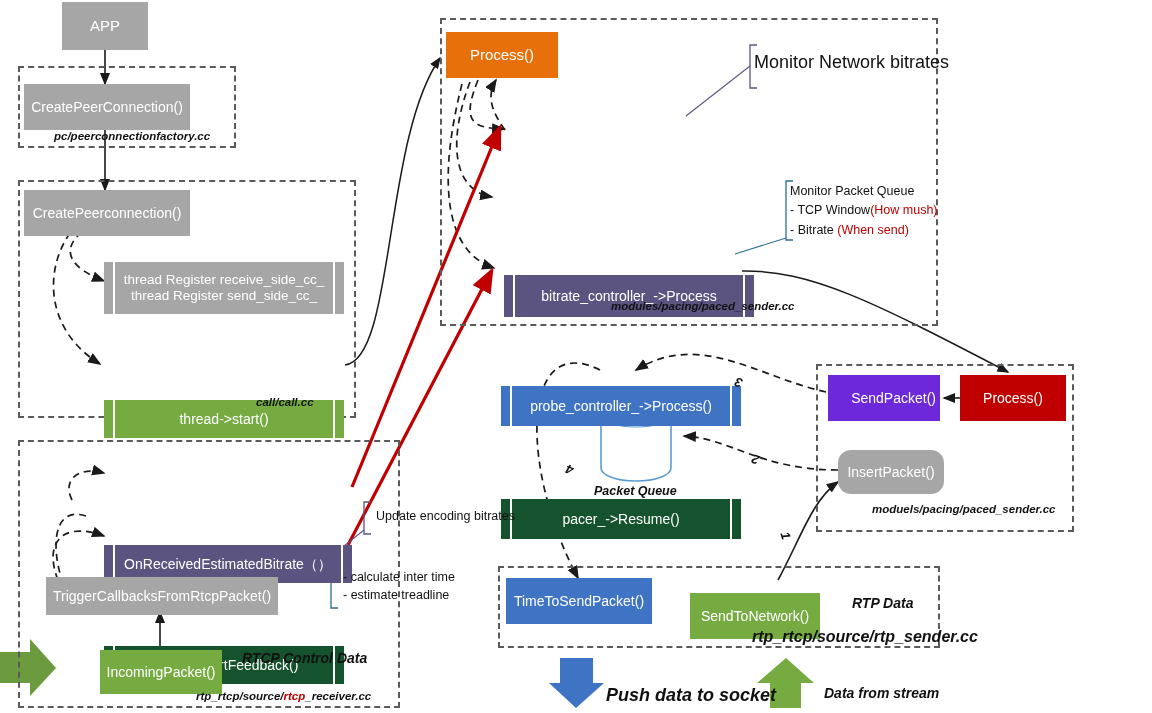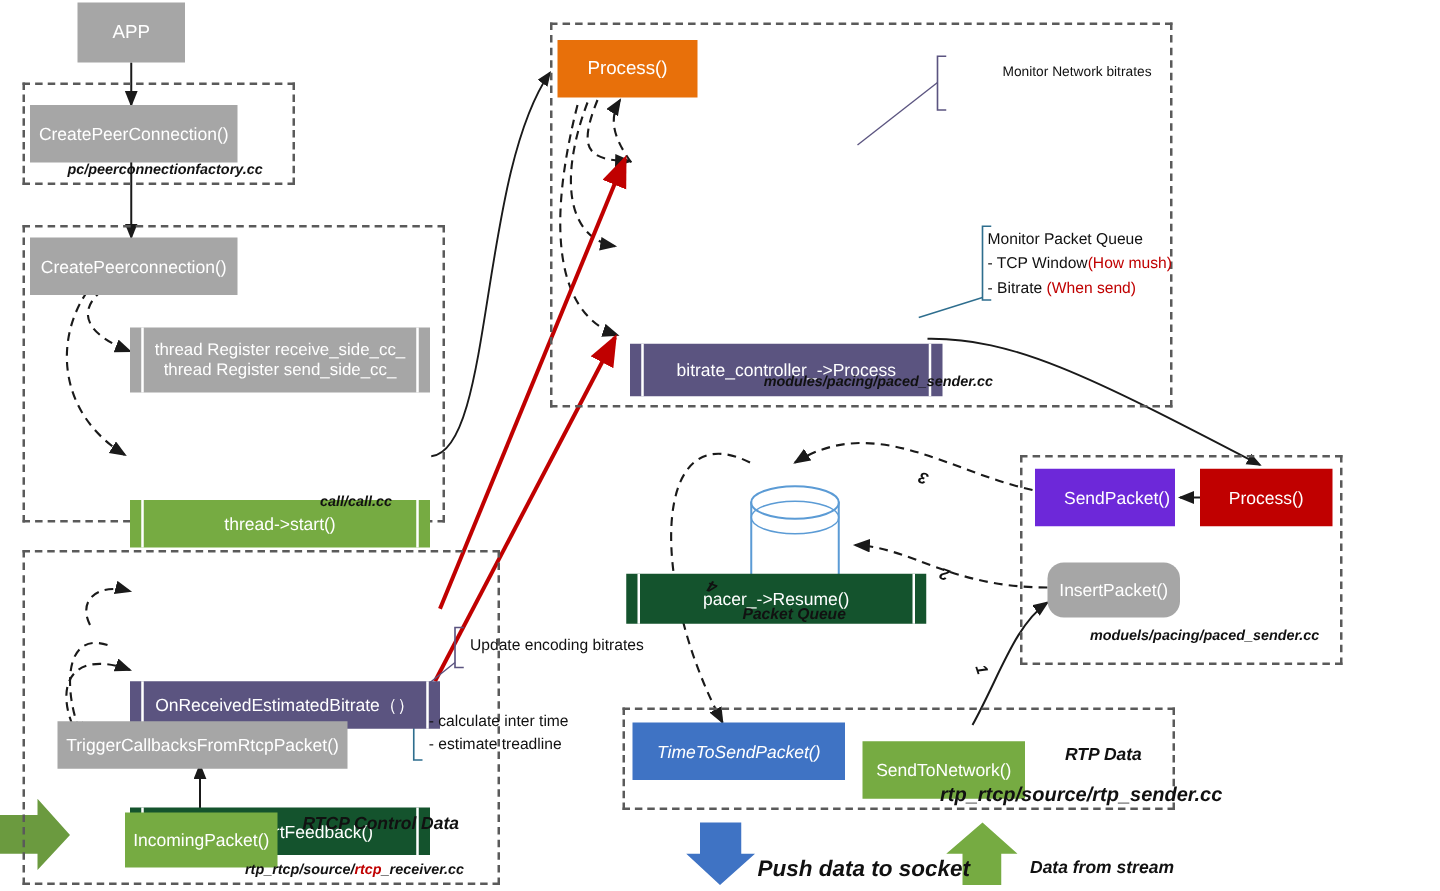--- a/index.html
+++ b/index.html
@@ -164,38 +164,41 @@
   </div>
 
   <div class="node orange" style="left:446px;top:32px;width:112px;height:46px;font-size:15px;">
     <span>Process()</span>
   </div>
 
   <div class="node purple proc" style="left:504px;top:109px;width:250px;height:42px;font-size:14px;">
     <span>bitrate_controller_-&gt;Process</span>
   </div>
 
+  <div class="node midblue proc" style="left:501px;top:178px;width:240px;height:40px;font-size:14px;">
+    <span>probe_controller_-&gt;Process()</span>
+  </div>
 
   <div class="node teal proc" style="left:501px;top:251px;width:240px;height:40px;font-size:14px;">
     <span>pacer_-&gt;Resume()</span>
   </div>
 
   <div class="node blue" style="left:828px;top:375px;width:112px;height:46px;font-size:14px;">
     <span>SendPacket()</span>
   </div>
 
   <div class="node red" style="left:960px;top:375px;width:106px;height:46px;font-size:14px;">
     <span>Process()</span>
   </div>
 
   <div class="node gray" style="left:838px;top:450px;width:106px;height:44px;font-size:14px;border-radius:13px;">
     <span>InsertPacket()</span>
   </div>
 
-  <div class="node midblue" style="left:506px;top:578px;width:170px;height:46px;font-size:14px;font-style:italic;">
+  <div class="node midblue" style="left:506px;top:578px;width:146px;height:46px;font-size:14px;">
     <span>TimeToSendPacket()</span>
   </div>
 
   <div class="node green" style="left:690px;top:593px;width:130px;height:46px;font-size:14px;">
     <span>SendToNetwork()</span>
   </div>
 
   <div class="caption" style="left:54px;top:130px;font-size:11.5px;">pc/peerconnectionfactory.cc</div>
 
   <div class="caption" style="left:256px;top:396px;font-size:11.5px;">call/call.cc</div>
@@ -209,21 +212,21 @@
   <div class="caption" style="left:611px;top:300px;font-size:11.5px;">modules/pacing/paced_sender.cc</div>
 
   <div class="caption" style="left:872px;top:503px;font-size:11.5px;">moduels/pacing/paced_sender.cc</div>
 
   <div class="caption" style="left:752px;top:628px;font-size:16px;">rtp_rtcp/source/rtp_sender.cc</div>
 
   <div class="caption" style="left:852px;top:595px;font-size:14px;">RTP Data</div>
 
   <div class="caption" style="left:594px;top:484px;font-size:12.5px;">Packet Queue</div>
 
-  <div class="label" style="left:754px;top:52px;font-size:11px;margin-left:48px;">Monitor Network bitrates</div>
+  <div class="label" style="left:754px;top:52px;font-size:18px;">Monitor Network bitrates</div>
 
   <div class="label" style="left:790px;top:182px;font-size:12.5px;line-height:1.55;">
     <div>Monitor Packet Queue</div>
     <div><span>- TCP Window</span><span class="red-t">(How mush)</span></div>
     <div><span>- Bitrate </span><span class="red-t">(When send)</span></div>
   </div>
 
   <div class="label" style="left:376px;top:509px;font-size:12.5px;">Update encoding bitrates</div>
 
   <div class="label" style="left:343px;top:570px;font-size:12.5px;">- calculate inter time</div>

